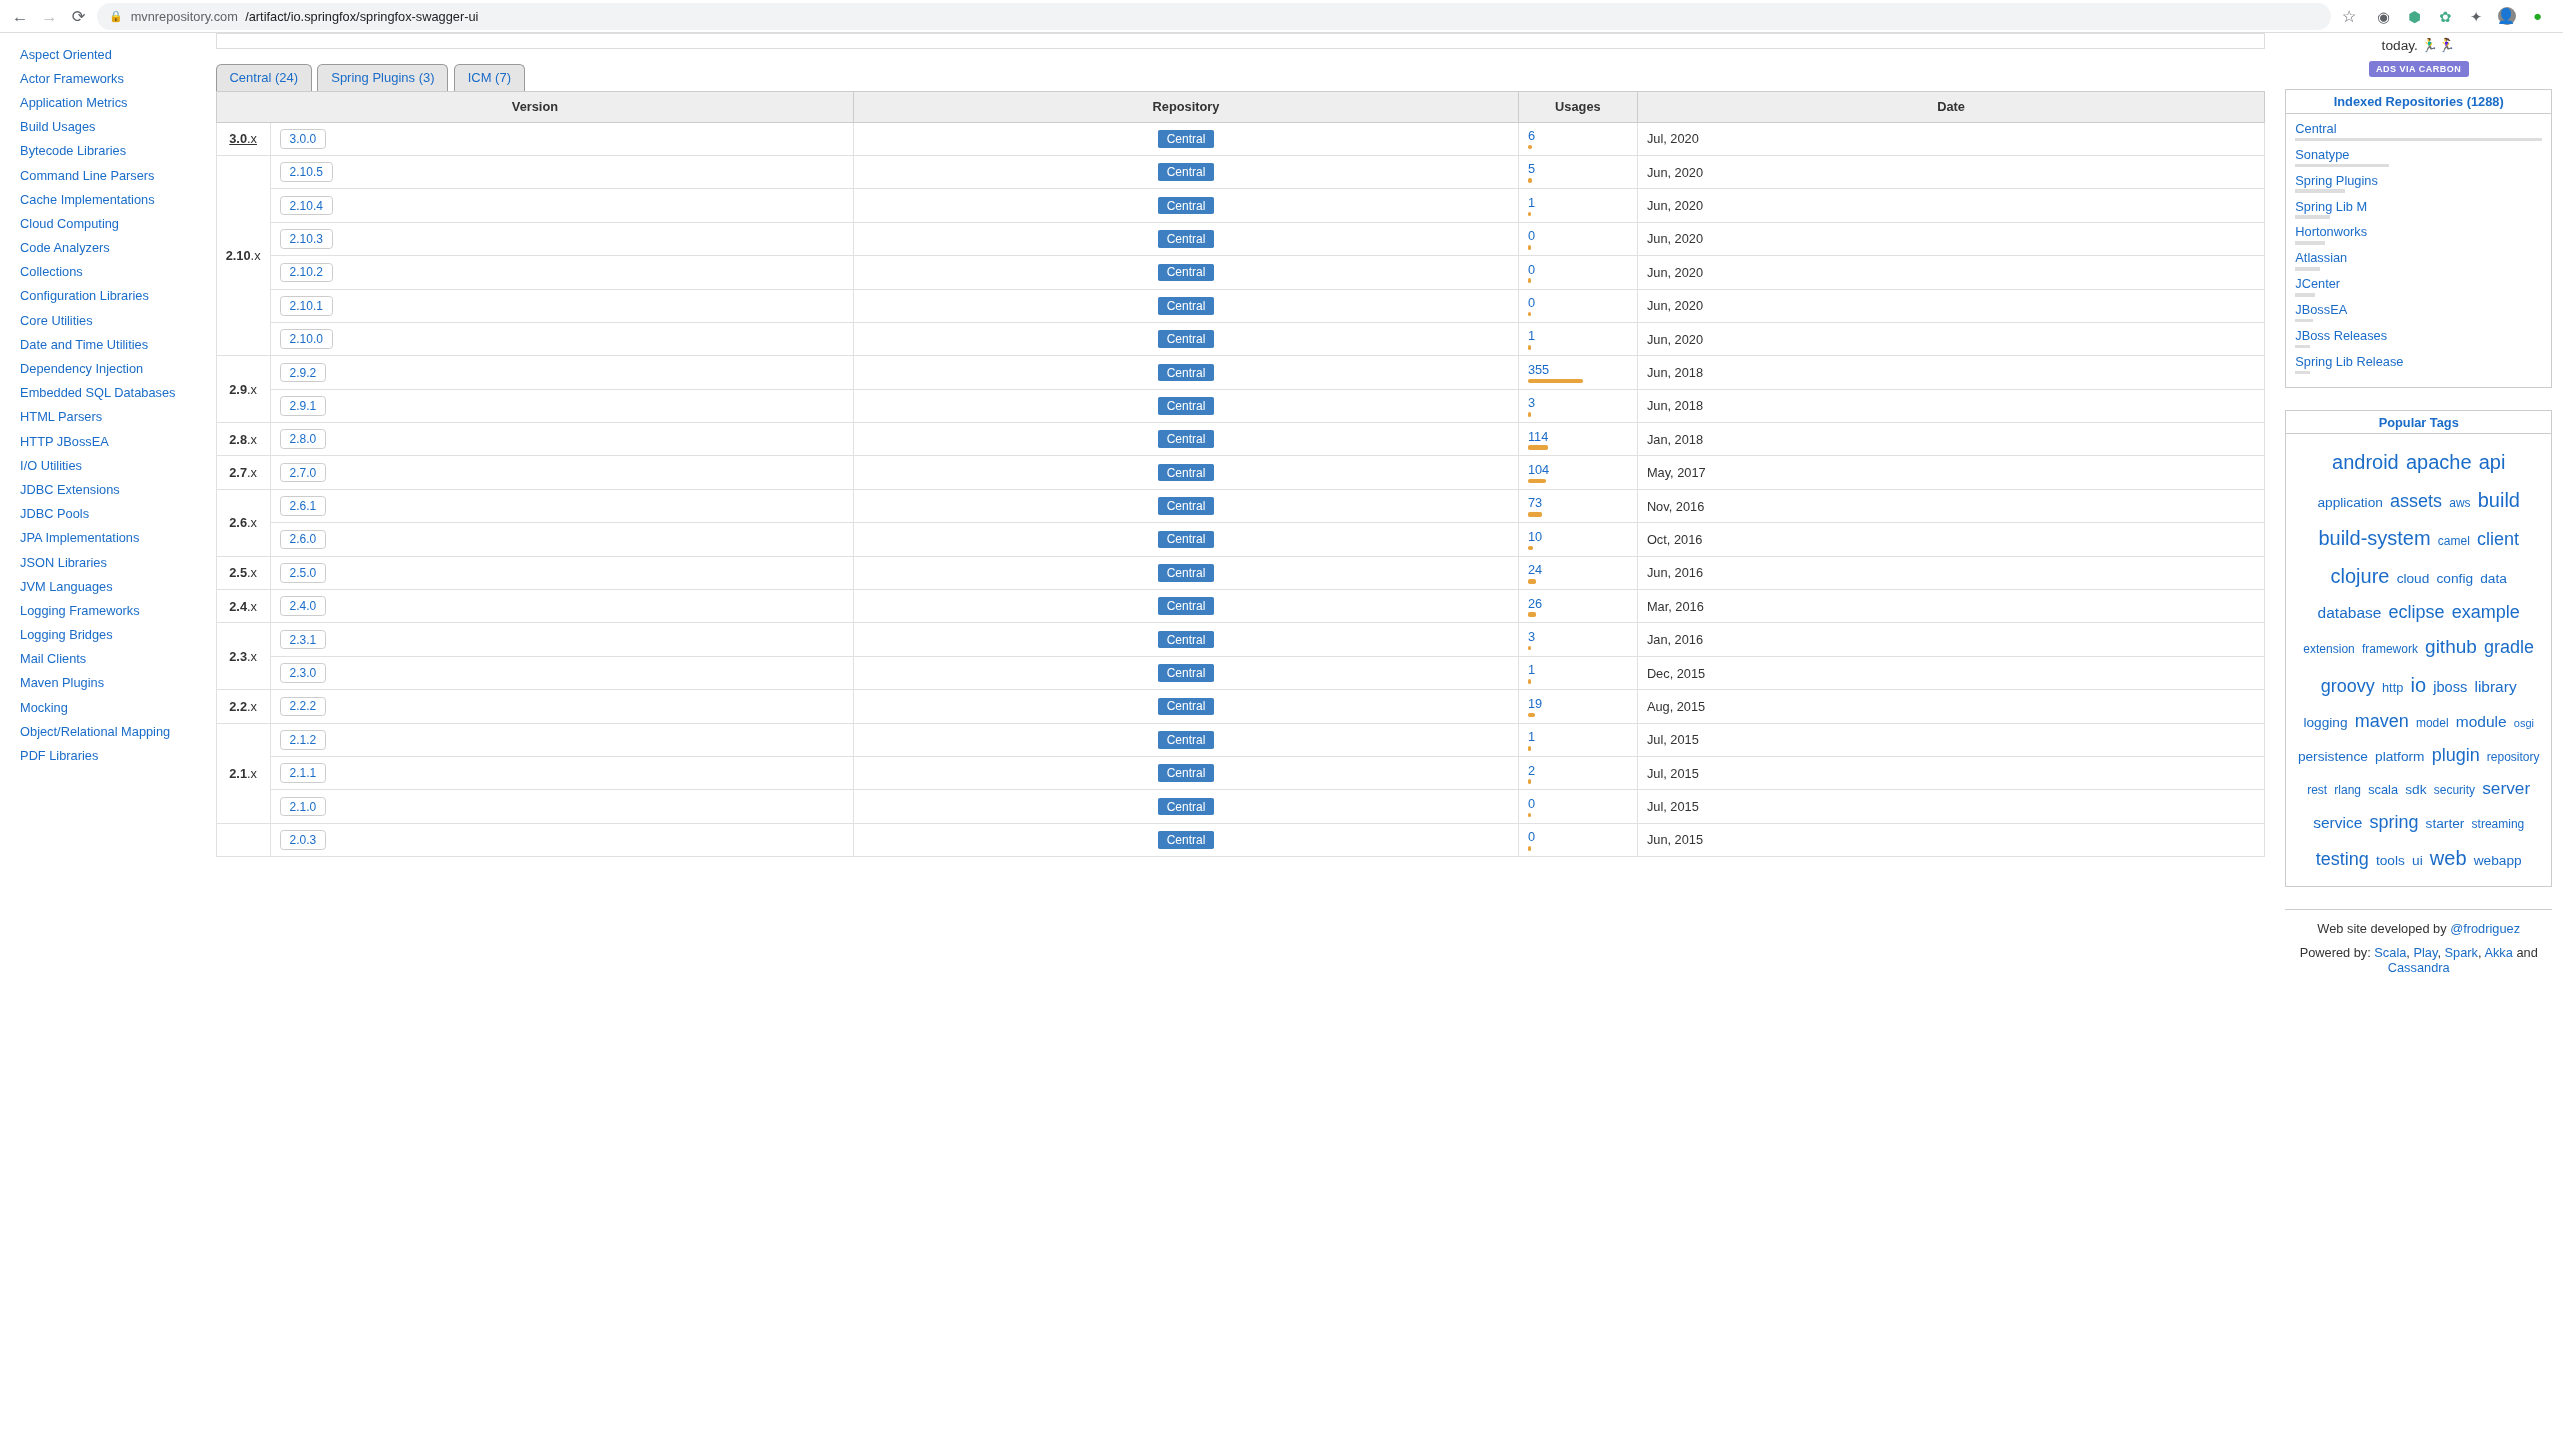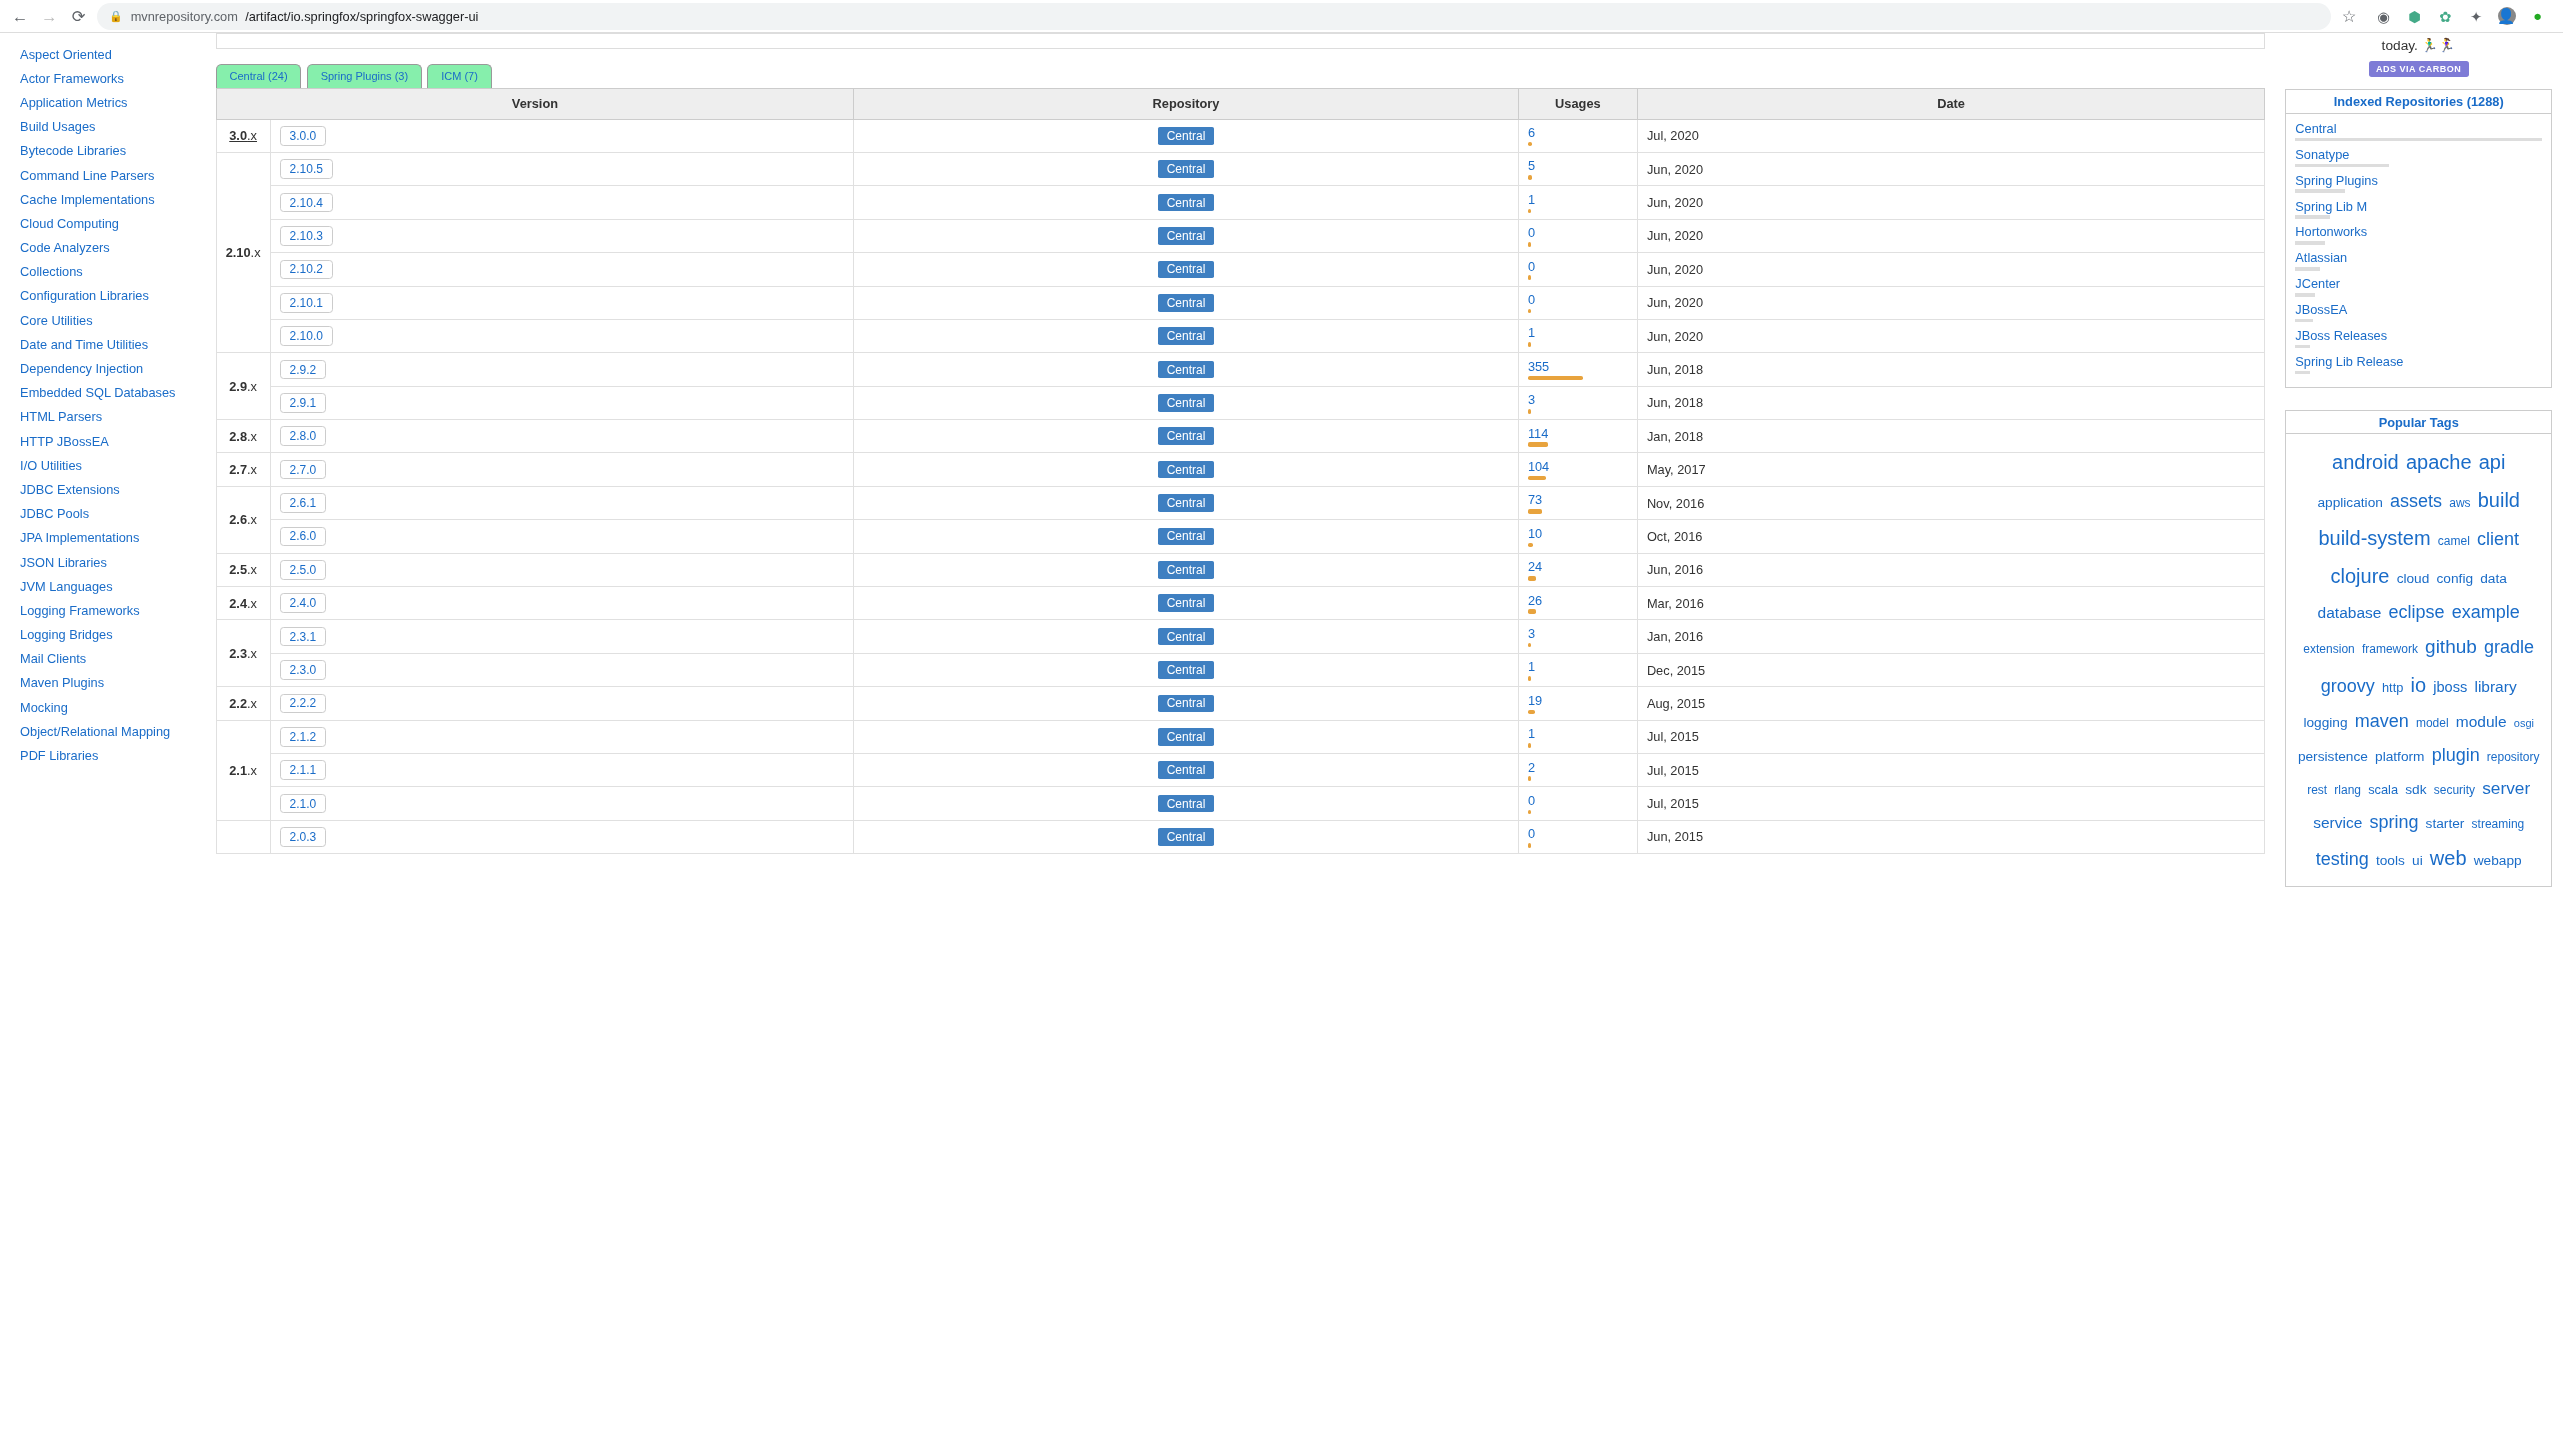--- a/index.html
+++ b/index.html
@@ -13,21 +13,21 @@
 .url-text{color:#202124}
 .url-faded{color:#5f6368}
 .ext-icons{display:flex;gap:12.8px;align-items:center;padding:0 7.3px}
 .ext-icon{width:18px;height:18px;display:flex;align-items:center;justify-content:center;font-size:14.6px;color:#5f6368}
 .page{display:flex;gap:16.4px;padding:0 7.3px}
 .sidebar{width:192px;padding:9px 5.5px;flex-shrink:0}
 .sidebar-item{display:block;padding:4.6px 7.3px;color:#1a6cc8;font-size:12.8px}
 .main{flex:1;min-width:0}
 .used-by-box{border:0.9px solid #ddd;padding:7.3px 11px;margin-bottom:14.6px;display:flex;gap:109px;align-items:center;font-size:13.7px}
 .tabs{display:flex;gap:5.5px;margin-bottom:0}
-.tab{border:0.9px solid #999;border-bottom:none;border-radius:5.5px 5.5px 0 0;padding:5.5px 12.8px;background:#86efac;font-size:11px;cursor:pointer}
+.tab{border:0.9px solid #999;border-bottom:none;border-radius:5.5px 5.5px 0 0;padding:5.5px 12.8px;background:#e5e5e5;font-size:13px;cursor:pointer}
 .tab a{color:#1a6cc8}
 table.versions{width:100%;border-collapse:collapse;border:0.9px solid #ccc}
 table.versions th{background:#eee;padding:7.3px;text-align:center;font-weight:bold;font-size:12.8px;border:0.9px solid #ccc}
 table.versions td{border:0.9px solid #e0e0e0;padding:5.5px 9px;font-size:12.8px;vertical-align:middle}
 .group-cell{font-weight:bold;text-align:center;vertical-align:middle}
 .group-suffix{font-weight:normal}
 .ver-btn{display:inline-block;border:0.9px solid #ccc;border-radius:3.6px;padding:1.8px 9px;background:#fff;color:#1a6cc8;font-size:12px}
 .repo-badge{display:inline-block;background:#3e7fc1;color:#fff;padding:1.8px 9px;font-size:12px;border-radius:1.8px}
 td.repo{text-align:center}
 td.date{}
@@ -296,15 +296,22 @@
           <div class="repo-item"><a href="#">JBoss Releases</a><div class="repo-bar" style="width: 6%;"></div></div>
           <div class="repo-item"><a href="#">Spring Lib Release</a><div class="repo-bar" style="width: 6%;"></div></div>
         </div>
     </div>
 
     <div class="panel">
       <div class="panel-title">Popular Tags</div>
       <div class="tags" id="tags-body"><a href="#" style="font-size: 20px;">android</a> <a href="#" style="font-size: 20px;">apache</a> <a href="#" style="font-size: 20px;">api</a> <a href="#" style="font-size: 13.7px;">application</a> <a href="#" style="font-size: 18px;">assets</a> <a href="#" style="font-size: 12px;">aws</a> <a href="#" style="font-size: 20px;">build</a> <a href="#" style="font-size: 20px;">build-system</a> <a href="#" style="font-size: 12px;">camel</a> <a href="#" style="font-size: 18px;">client</a> <a href="#" style="font-size: 20px;">clojure</a> <a href="#" style="font-size: 13.7px;">cloud</a> <a href="#" style="font-size: 13.7px;">config</a> <a href="#" style="font-size: 13.7px;">data</a> <a href="#" style="font-size: 15.5px;">database</a> <a href="#" style="font-size: 18px;">eclipse</a> <a href="#" style="font-size: 18px;">example</a> <a href="#" style="font-size: 12px;">extension</a> <a href="#" style="font-size: 12px;">framework</a> <a href="#" style="font-size: 19px;">github</a> <a href="#" style="font-size: 18px;">gradle</a> <a href="#" style="font-size: 18px;">groovy</a> <a href="#" style="font-size: 12.8px;">http</a> <a href="#" style="font-size: 20px;">io</a> <a href="#" style="font-size: 14.6px;">jboss</a> <a href="#" style="font-size: 15.5px;">library</a> <a href="#" style="font-size: 13.7px;">logging</a> <a href="#" style="font-size: 18px;">maven</a> <a href="#" style="font-size: 12px;">model</a> <a href="#" style="font-size: 15.5px;">module</a> <a href="#" style="font-size: 11px;">osgi</a> <a href="#" style="font-size: 13.7px;">persistence</a> <a href="#" style="font-size: 13.7px;">platform</a> <a href="#" style="font-size: 18px;">plugin</a> <a href="#" style="font-size: 12px;">repository</a> <a href="#" style="font-size: 12px;">rest</a> <a href="#" style="font-size: 12px;">rlang</a> <a href="#" style="font-size: 12.8px;">scala</a> <a href="#" style="font-size: 13.7px;">sdk</a> <a href="#" style="font-size: 12px;">security</a> <a href="#" style="font-size: 17.3px;">server</a> <a href="#" style="font-size: 15.5px;">service</a> <a href="#" style="font-size: 18px;">spring</a> <a href="#" style="font-size: 13.7px;">starter</a> <a href="#" style="font-size: 12px;">streaming</a> <a href="#" style="font-size: 18px;">testing</a> <a href="#" style="font-size: 13.7px;">tools</a> <a href="#" style="font-size: 13.7px;">ui</a> <a href="#" style="font-size: 20px;">web</a> <a href="#" style="font-size: 13.7px;">webapp</a> </div>
     </div>
 
+    <div class="footer">
+      <div>
+        <span>Web site developed by </span>
+        <a href="#">@frodriguez</a>
+      </div>
+      <div id="powered" style="margin-top:9px">Powered by: <a href="#">Scala</a>, <a href="#">Play</a>, <a href="#">Spark</a>, <a href="#">Akka</a> and <a href="#">Cassandra</a></div>
+    </div>
   </div>
 </div>
 
 
 </body></html>

